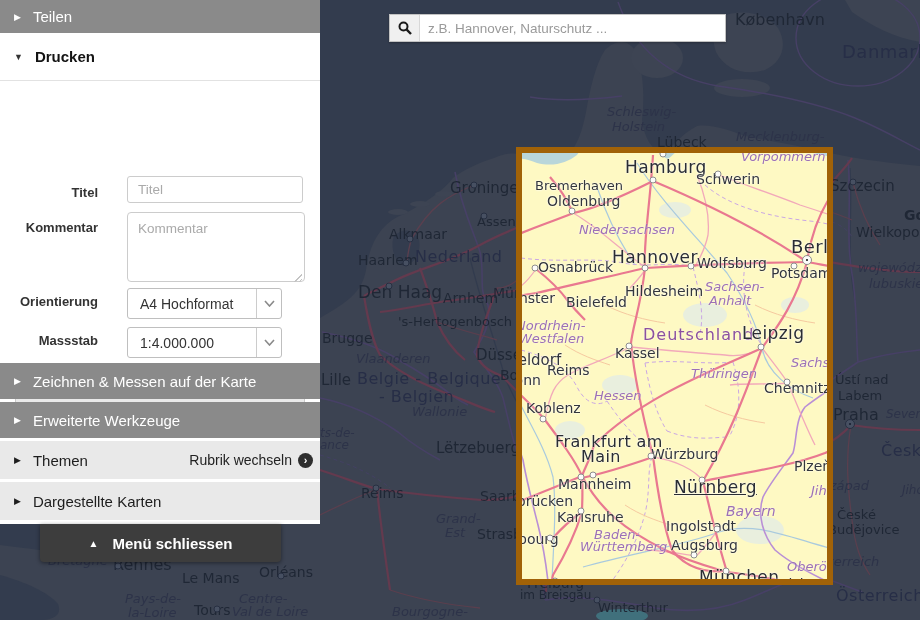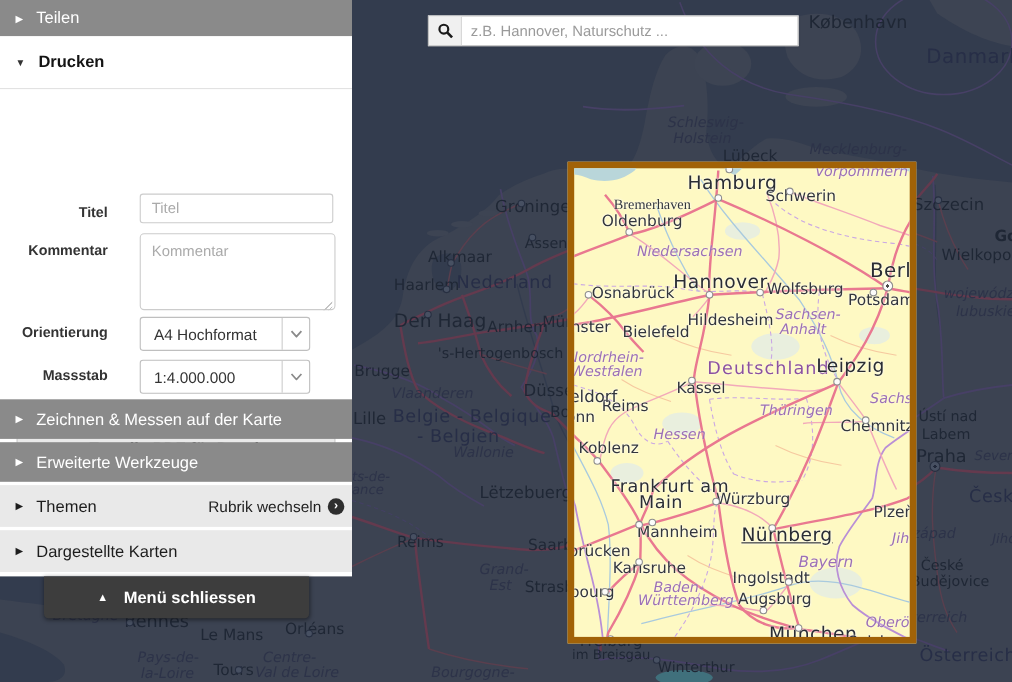--- a/index.html
+++ b/index.html
@@ -287,21 +287,21 @@
       <use href="#g-forest" fill="#e9efde"></use>
       <use href="#g-rivers" stroke="#a9cade"></use>
       <use href="#g-stateb" stroke="#caa7e4"></use>
       <use href="#g-borders" stroke="#b98fd6"></use>
       <use href="#g-rd3" stroke="#f6c9a0"></use>
       <use href="#g-rd2" stroke="#f2a9ba"></use>
       <use href="#g-mw" stroke="#e97890"></use>
     </svg>
     <div id="bright-labels" style="position:absolute;inset:0;">
         <div class="mlbl k-big" style="left: 620px; top: 154px; font-size: 17px;">Hamburg</div>
-        <div class="mlbl k-pl" style="left: 553px; top: 174px; font-size: 13px; font-family: Liberation Serif, serif;">Bremerhaven</div>
+        <div class="mlbl k-pl" style="left: 530px; top: 174px; font-size: 13px;">Bremerhaven</div>
         <div class="mlbl k-pl" style="left: 691px; top: 167px; font-size: 14px;">Schwerin</div>
         <div class="mlbl k-pl" style="left: 542px; top: 189px; font-size: 14px;">Oldenburg</div>
         <div class="mlbl k-rg" style="left: 736px; top: 145px; font-size: 13px;">Vorpommern</div>
         <div class="mlbl k-rg" style="left: 574px; top: 218px; font-size: 13px;">Niedersachsen</div>
         <div class="mlbl k-big" style="left: 607px; top: 244px; font-size: 17px;">Hannover</div>
         <div class="mlbl k-pl" style="left: 692px; top: 251px; font-size: 14px;">Wolfsburg</div>
         <div class="mlbl k-big" style="left: 786px; top: 233px; font-size: 18px;">Berlin</div>
         <div class="mlbl k-pl" style="left: 766px; top: 261px; font-size: 14px;">Potsdam</div>
         <div class="mlbl k-pl" style="left: 533px; top: 255px; font-size: 14px;">Osnabrück</div>
         <div class="mlbl k-pl" style="left: 620px; top: 279px; font-size: 14px;">Hildesheim</div>
@@ -316,21 +316,21 @@
         <div class="mlbl k-pl" style="left: 542px; top: 358px; font-size: 14px;">Reims</div>
         <div class="mlbl k-rg" style="left: 786px; top: 351px; font-size: 13px;">Sachsen</div>
         <div class="mlbl k-pl" style="left: 759px; top: 376px; font-size: 14px;">Chemnitz</div>
         <div class="mlbl k-rg" style="left: 686px; top: 362px; font-size: 13px;">Thüringen</div>
         <div class="mlbl k-rg" style="left: 589px; top: 384px; font-size: 13px;">Hessen</div>
         <div class="mlbl k-pl" style="left: 521px; top: 396px; font-size: 14px;">Koblenz</div>
         <div class="mlbl k-big" style="left: 550px; top: 429px; font-size: 16px;">Frankfurt am</div>
         <div class="mlbl k-big" style="left: 576px; top: 444px; font-size: 16px;">Main</div>
         <div class="mlbl k-pl" style="left: 646px; top: 442px; font-size: 14px;">Würzburg</div>
         <div class="mlbl k-pl" style="left: 789px; top: 454px; font-size: 14px;">Plzeň</div>
-        <div class="mlbl k-pl" style="left: 553px; top: 472px; font-size: 14px; margin-left: 21px;">Mannheim</div>
+        <div class="mlbl k-pl" style="left: 553px; top: 472px; font-size: 14px;">Mannheim</div>
         <div class="mlbl k-big" style="left: 669px; top: 474px; font-size: 17px; text-decoration: underline;">Nürnberg</div>
         <div class="mlbl k-pl" style="left: 552px; top: 505px; font-size: 14px;">Karlsruhe</div>
         <div class="mlbl k-pl" style="left: 661px; top: 514px; font-size: 14px;">Ingolstadt</div>
         <div class="mlbl k-rg" style="left: 721px; top: 499px; font-size: 14px;">Bayern</div>
         <div class="mlbl k-rg" style="left: 589px; top: 523px; font-size: 13px;">Baden-</div>
         <div class="mlbl k-rg" style="left: 575px; top: 535px; font-size: 13px;">Württemberg</div>
         <div class="mlbl k-pl" style="left: 666px; top: 533px; font-size: 14px;">Augsburg</div>
         <div class="mlbl k-big" style="left: 694px; top: 564px; font-size: 17px;">München</div>
         <div class="mlbl k-pl" style="left: 766px; top: 572px; font-size: 14px;">Salzburg</div>
         <div class="mlbl k-pl" style="left: 657px; top: 135px; font-size: 14px;">Lübeck</div>

